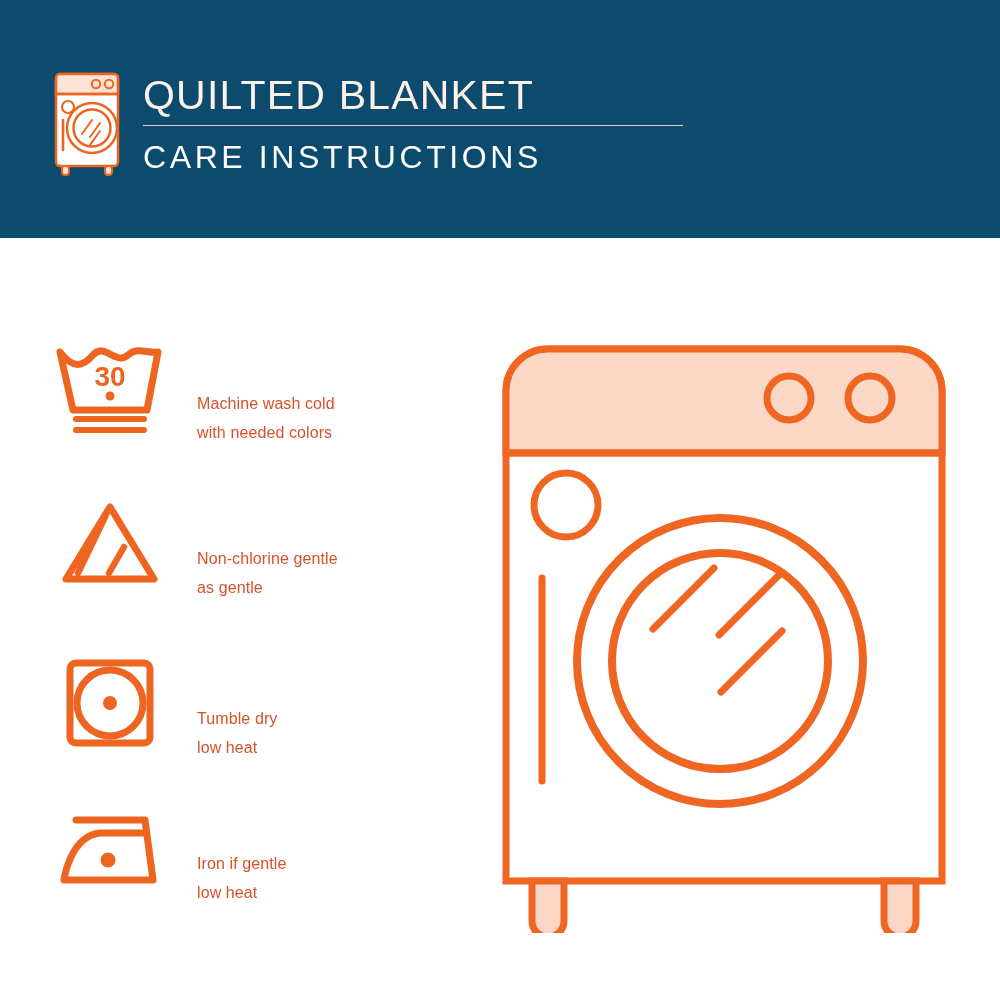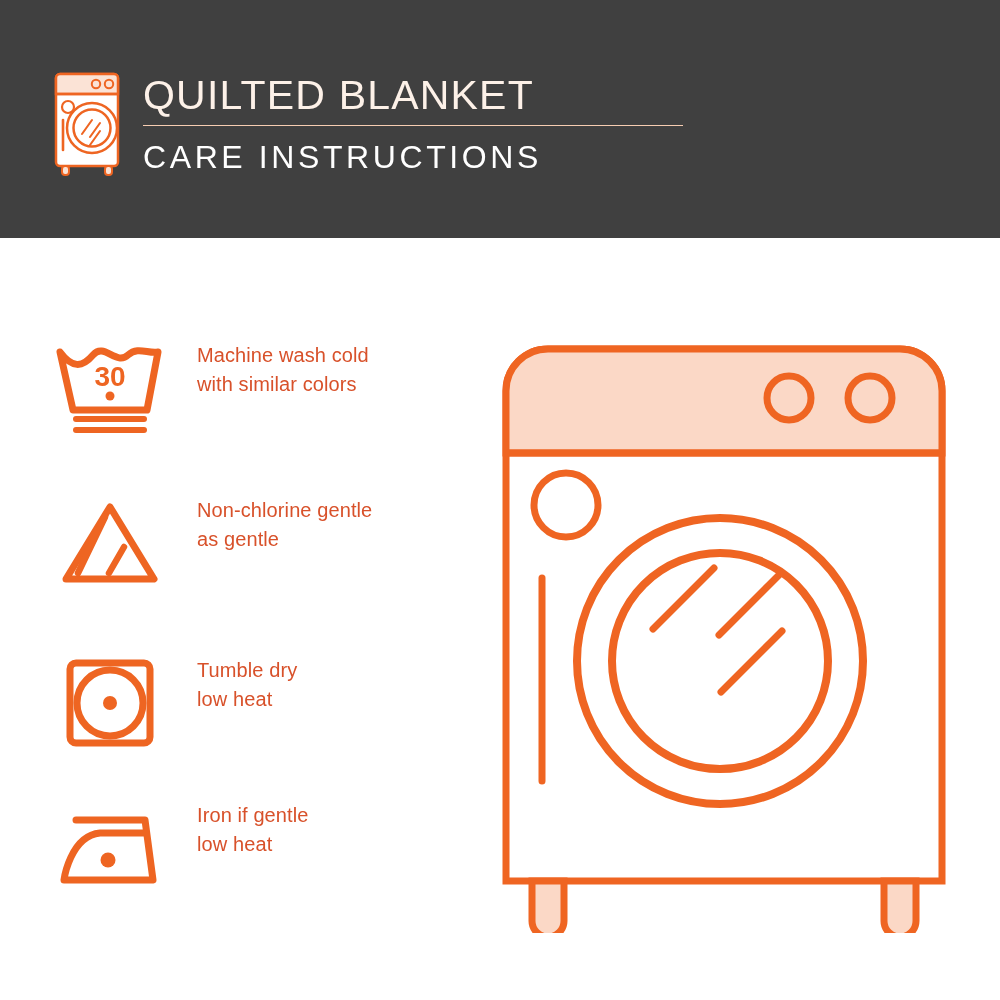--- a/index.html
+++ b/index.html
@@ -20,21 +20,21 @@
     overflow: hidden;
   }
 
   
   #header {
     position: absolute;
     left: 0;
     top: 0;
     width: 1000px;
     height: 238px;
-    background: #404040;
+    background: #0c4a6e;
   }
   #header-logo {
     position: absolute;
     left: 48px;
     top: 68px;
     width: 78px;
     height: 112px;
   }
   #header-text {
     position: absolute;
@@ -85,27 +85,28 @@
     left: 40px;
     top: 0;
     width: 140px;
     height: 140px;
     display: flex;
     justify-content: center;
   }
   .care-text {
     position: absolute;
     left: 197px;
-    top: 3px;
+    top: 10px;
     width: 275px;
     height: 140px;
     display: flex;
     flex-direction: column;
+    justify-content: center;
     color: #d8512a;
-    font-size: 20px;
+    font-size: 16px;
     line-height: 29px;
     font-weight: 500;
     letter-spacing: 0.1px;
   }
   .care-text span { display: block; }
 
   
   #care-row-0 { top: 100px; }
   #care-row-1 { top: 255px; }
   #care-row-2 { top: 415px; }
@@ -175,21 +176,21 @@
 
           <rect x="23" y="78" width="74" height="6" rx="3" fill="#ee6522"></rect>
           <rect x="23" y="89" width="74" height="6" rx="3" fill="#ee6522"></rect>
 
           <text x="60" y="48" text-anchor="middle" font-family="Liberation Sans, sans-serif" font-size="28" font-weight="bold" fill="#ee6522">30</text>
           <circle cx="60" cy="58" r="4.5" fill="#ee6522"></circle>
         </svg>
       </div>
       <div class="care-text">
         <span>Machine wash cold</span>
-        <span>with similar colors</span>
+        <span>with needed colors</span>
       </div>
     </div>
 
     <div class="care-row" id="care-row-1">
       <div class="care-icon-cell">
         <svg viewBox="0 0 120 100" width="120" height="100" aria-hidden="true">
           <path d="M60 14 L104 86 L16 86 Z" fill="none" stroke="#ee6522" stroke-width="7" stroke-linejoin="round"></path>
           <line x1="55" y1="24" x2="28" y2="80" stroke="#ee6522" stroke-width="6.5" stroke-linecap="round"></line>
           <line x1="74" y1="54" x2="59" y2="80" stroke="#ee6522" stroke-width="6.5" stroke-linecap="round"></line>
         </svg>

